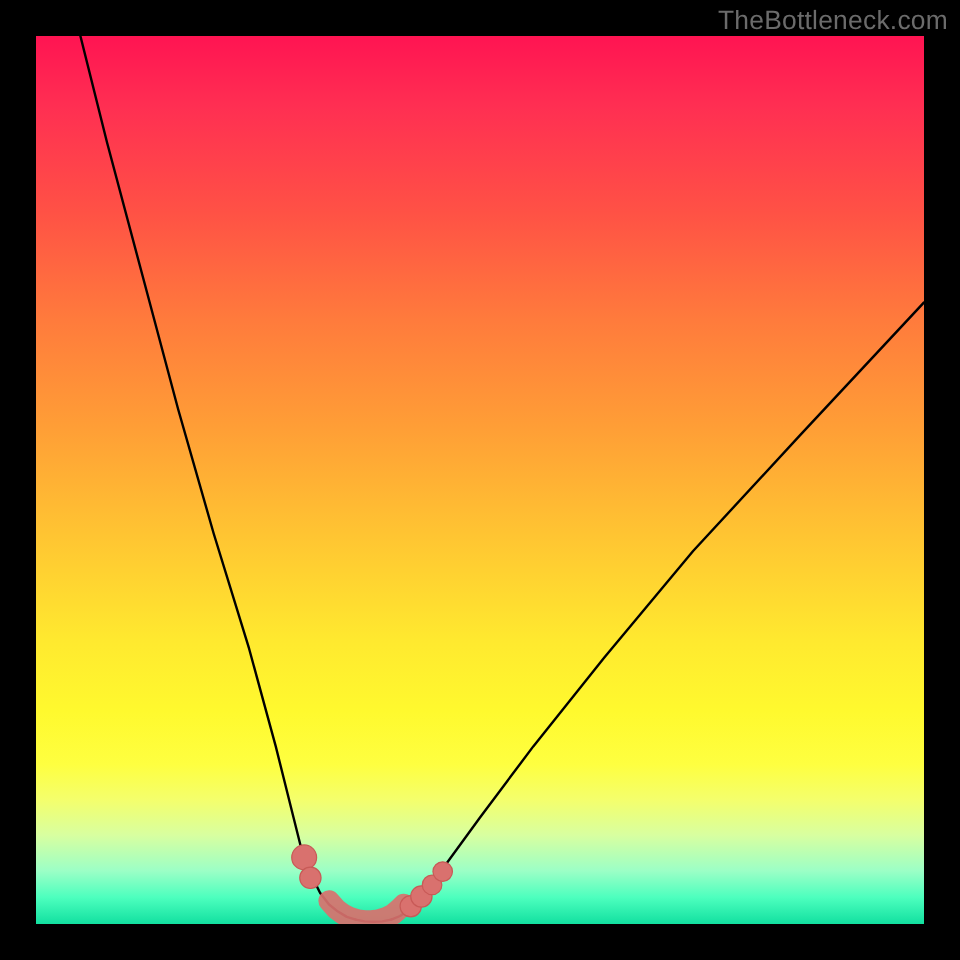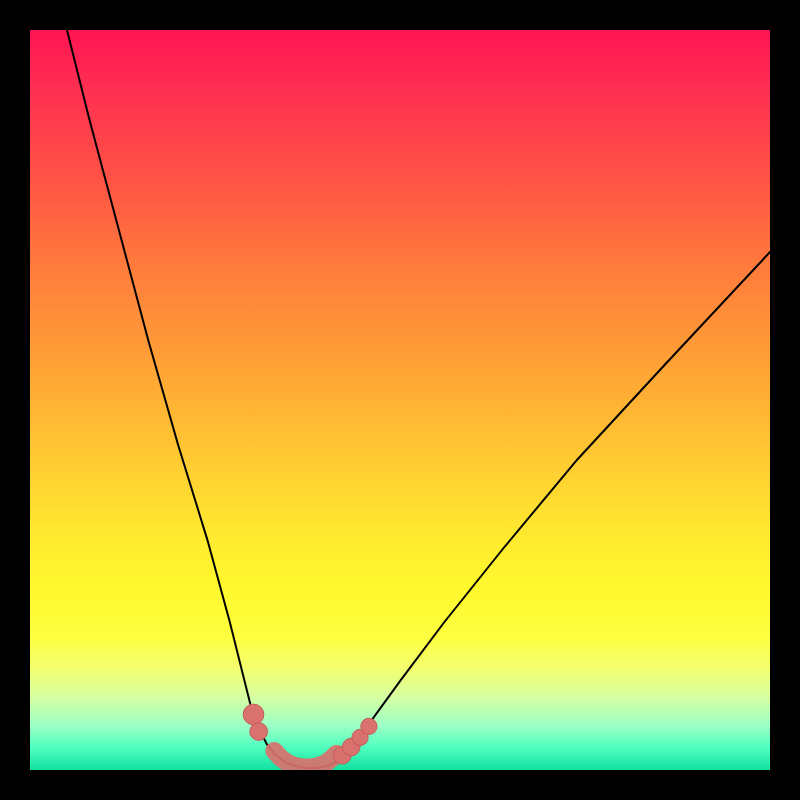--- a/index.html
+++ b/index.html
@@ -82,13 +82,14 @@
           <circle cx="223.48" cy="684.50" r="10.36" fill="#d9716e" stroke="#c85a57" stroke-width="1"></circle>
           <circle cx="228.66" cy="701.52" r="8.88" fill="#d9716e" stroke="#c85a57" stroke-width="1"></circle>
           <circle cx="312.28" cy="725.20" r="8.88" fill="#d9716e" stroke="#c85a57" stroke-width="1"></circle>
           <circle cx="321.16" cy="717.06" r="8.88" fill="#d9716e" stroke="#c85a57" stroke-width="1"></circle>
           <circle cx="330.04" cy="707.44" r="8.14" fill="#d9716e" stroke="#c85a57" stroke-width="1"></circle>
           <circle cx="338.92" cy="696.34" r="8.14" fill="#d9716e" stroke="#c85a57" stroke-width="1"></circle>
         </g>
     </svg>
   </div>
 
+  <div class="watermark">TheBottleneck.com</div>
 </div>
 
 </body></html>

